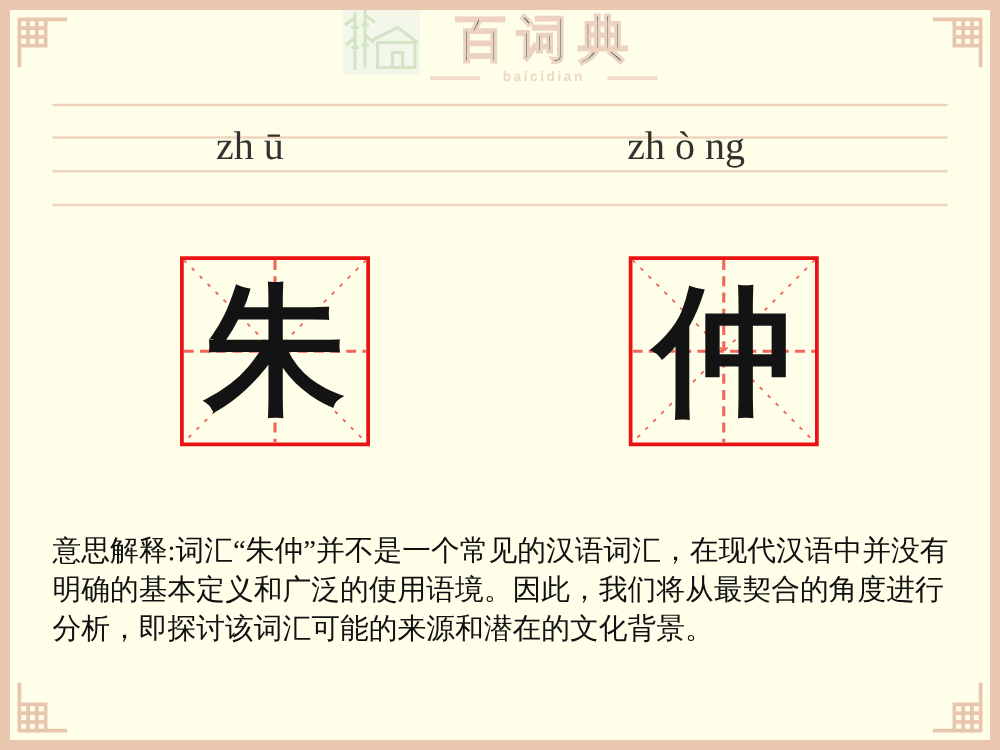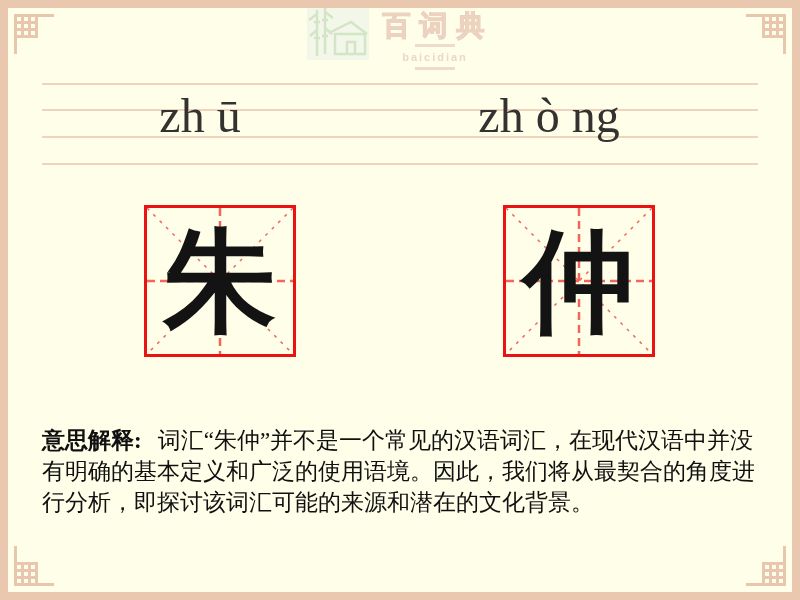--- a/index.html
+++ b/index.html
@@ -19,36 +19,36 @@
   .corner.bl{left:10px;bottom:10px;transform:scaleY(-1);}
   .corner.br{right:10px;bottom:10px;transform:scale(-1,-1);}
   
   .logo{
     position:absolute;top:4px;left:0;right:0;
     display:flex;justify-content:center;align-items:flex-start;gap:6px;
     z-index:2;
   }
   .logo-text{display:flex;flex-direction:column;align-items:center;padding-top:8px;}
   .logo-title{
-    font-size:28px;font-weight:bold;letter-spacing:9px;
+    font-size:40px;font-weight:bold;letter-spacing:9px;
     color:#0c4a6e;-webkit-text-stroke:1.2px #ecd2bf;
     line-height:1;white-space:nowrap;padding-left:6px;
   }
-  .logo-sub{display:flex;align-items:center;gap:4px;margin-top:4px;flex-direction:column;}
+  .logo-sub{display:flex;align-items:center;gap:18px;margin-top:4px;}
   .logo-sub .dash{width:40px;height:3px;background:#eedbc9;}
   .logo-sub .sub-text{
     font-family:"Liberation Sans", sans-serif;
     font-size:11px;letter-spacing:2px;color:#ecd8c6;font-weight:bold;
   }
   
   .rule{position:absolute;left:42px;width:716px;height:2px;background:#eed3bf;}
   .rule.r1{top:83px;} .rule.r2{top:109px;} .rule.r3{top:136px;} .rule.r4{top:163px;}
   .pinyin{
     position:absolute;top:86px;height:60px;
-    font-size:48px;color:#333231;text-align:center;line-height:60px;
+    font-size:32px;color:#333231;text-align:center;line-height:60px;
     white-space:nowrap;z-index:2;
   }
   .pinyin.p1{left:105px;width:190px;}
   .pinyin.p2{left:439px;width:220px;}
   
   .charbox{
     position:absolute;top:205px;width:152px;height:152px;
     border:3px solid #ea1212;box-sizing:border-box;z-index:2;
   }
   .charbox.c1{left:144px;}
@@ -57,21 +57,21 @@
   .hanzi{
     position:absolute;inset:0;display:flex;align-items:center;justify-content:center;
     font-size:112px;font-weight:bold;color:#131313;line-height:1;
     font-family:"DejaVu Serif", serif;
   }
   
   .explain{
     position:absolute;left:42px;top:402px;width:718px;
     font-size:23px;line-height:31px;color:#101010;z-index:2;
   }
-  .explain .label{font-weight:bold;margin-right:16px;}
+  .explain .label{font-weight:normal;margin-right:0;}
 </style>
 </head>
 <body>
 
 <div class="frame"></div>
 
 <svg class="corner tl" viewBox="0 0 44 44">
   <g stroke="#e9c7ae" stroke-width="3" fill="none">
     <rect x="5.5" y="5.5" width="21" height="21"></rect>
     <line x1="12.5" y1="4" x2="12.5" y2="27"></line>

